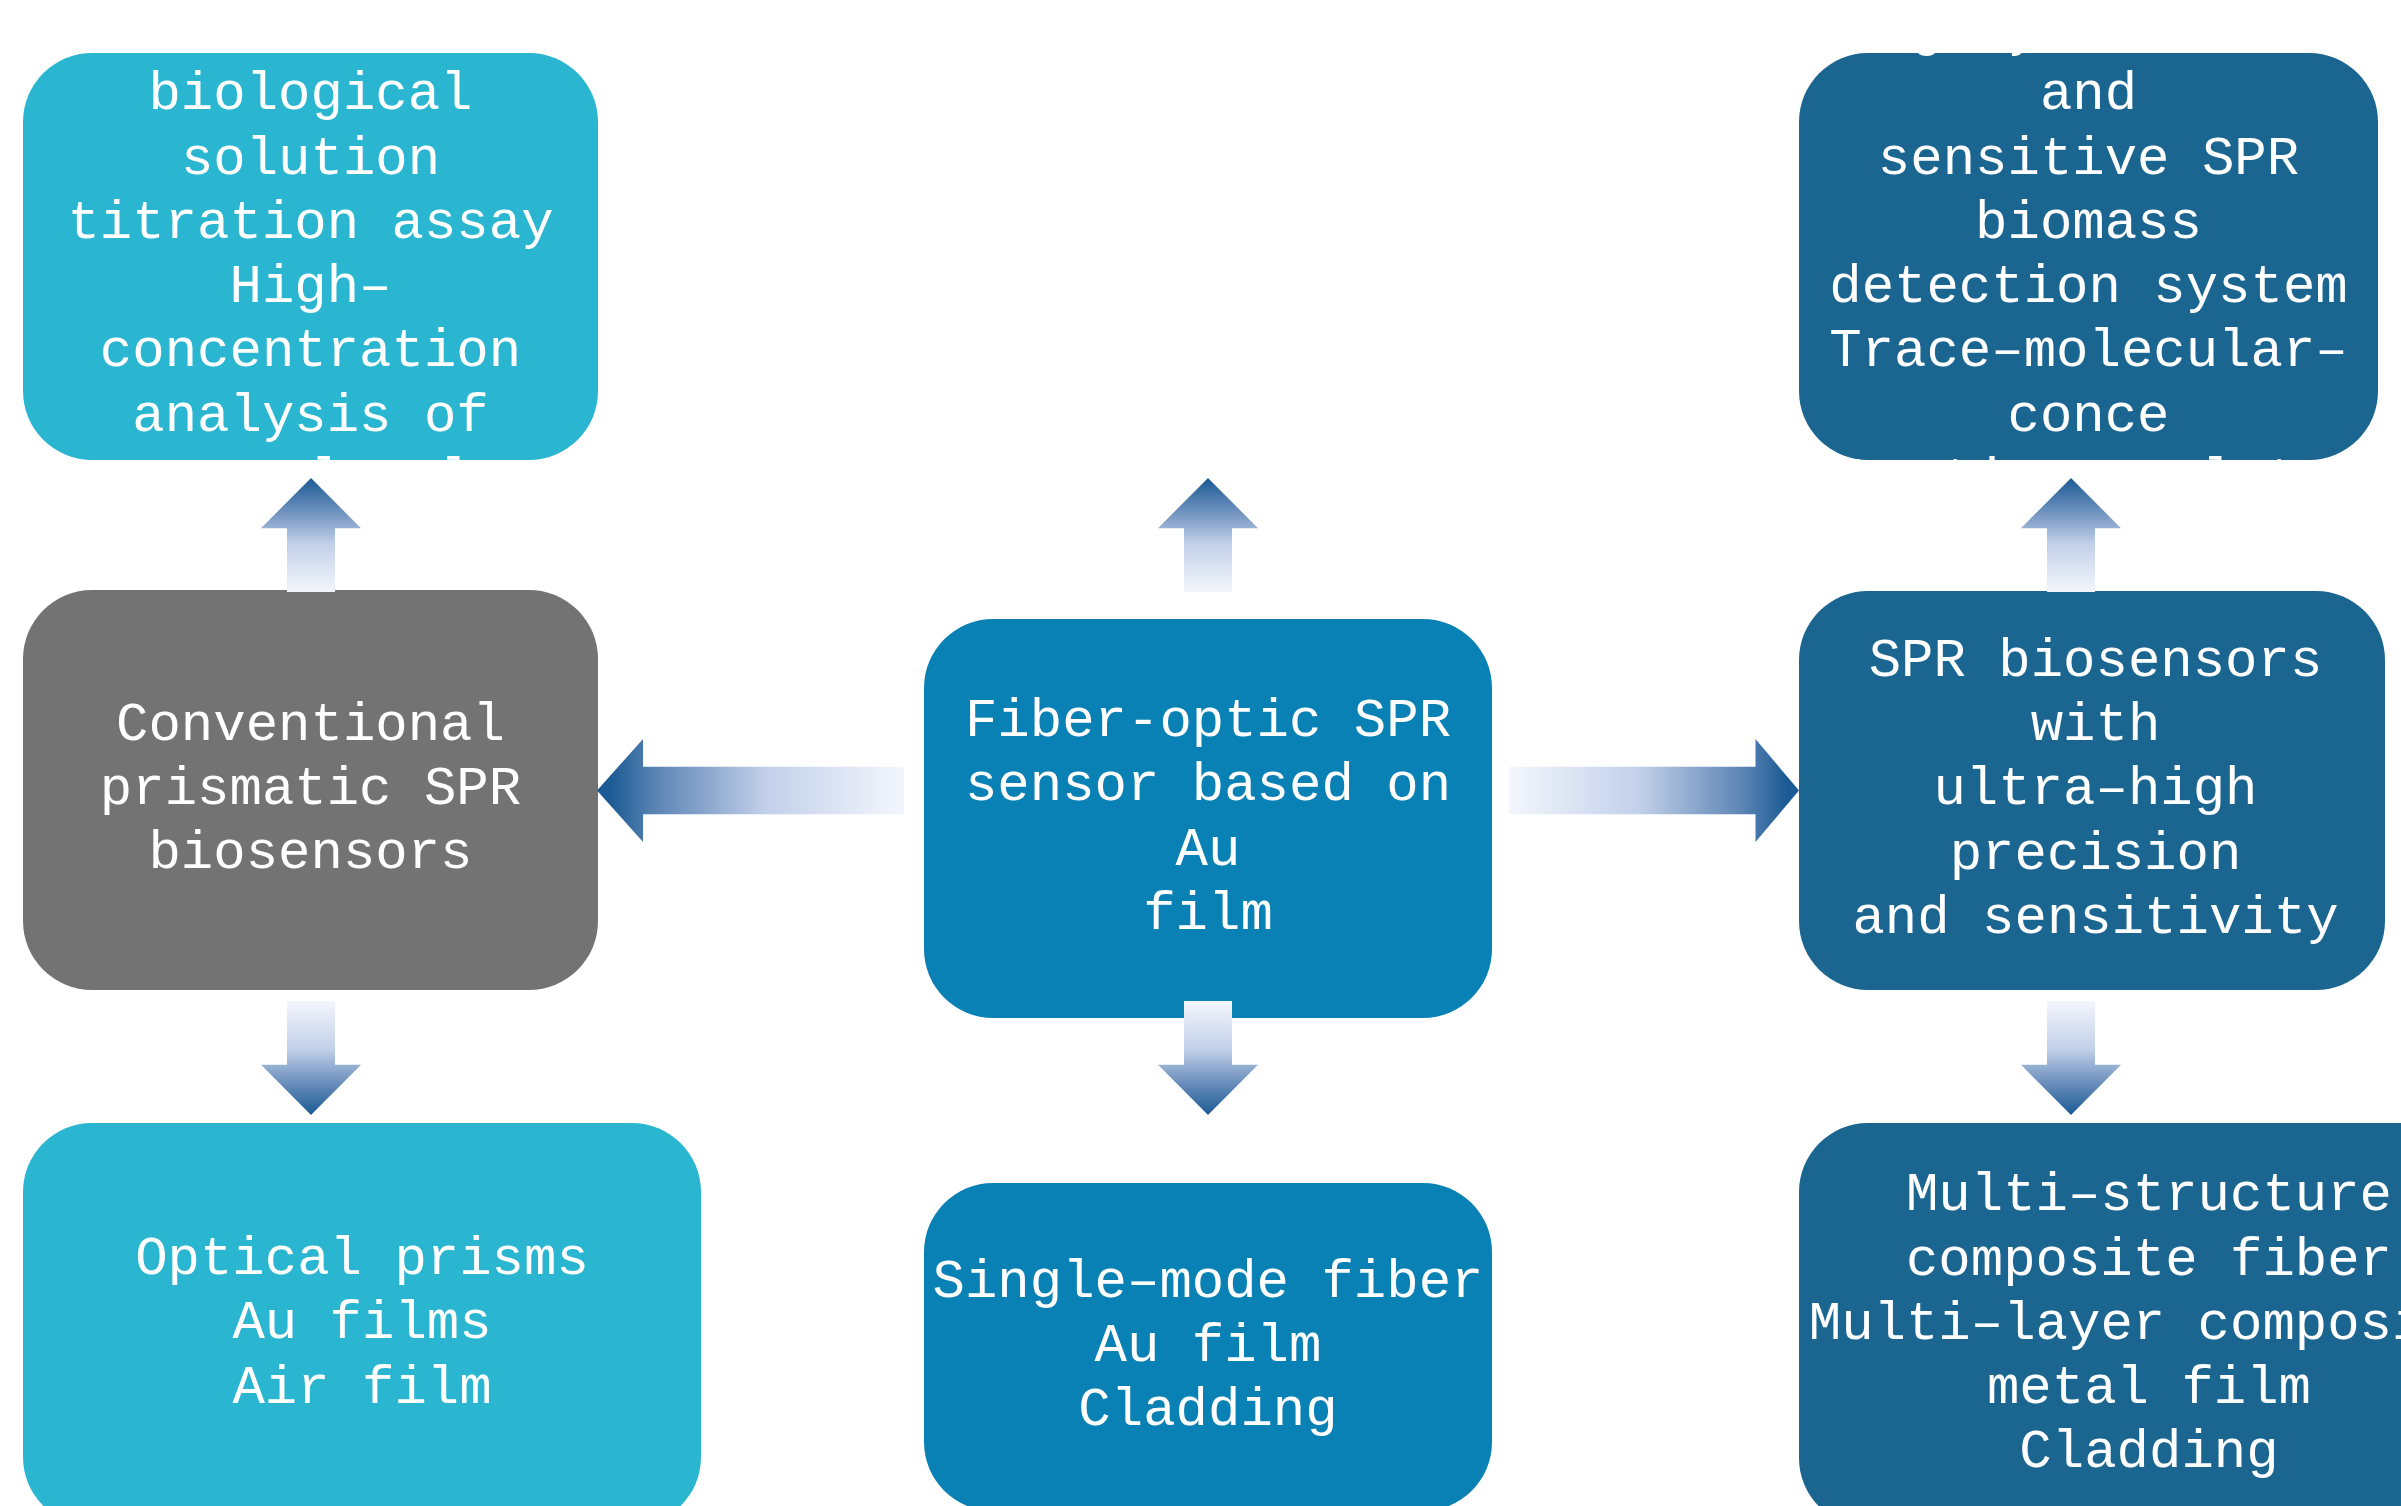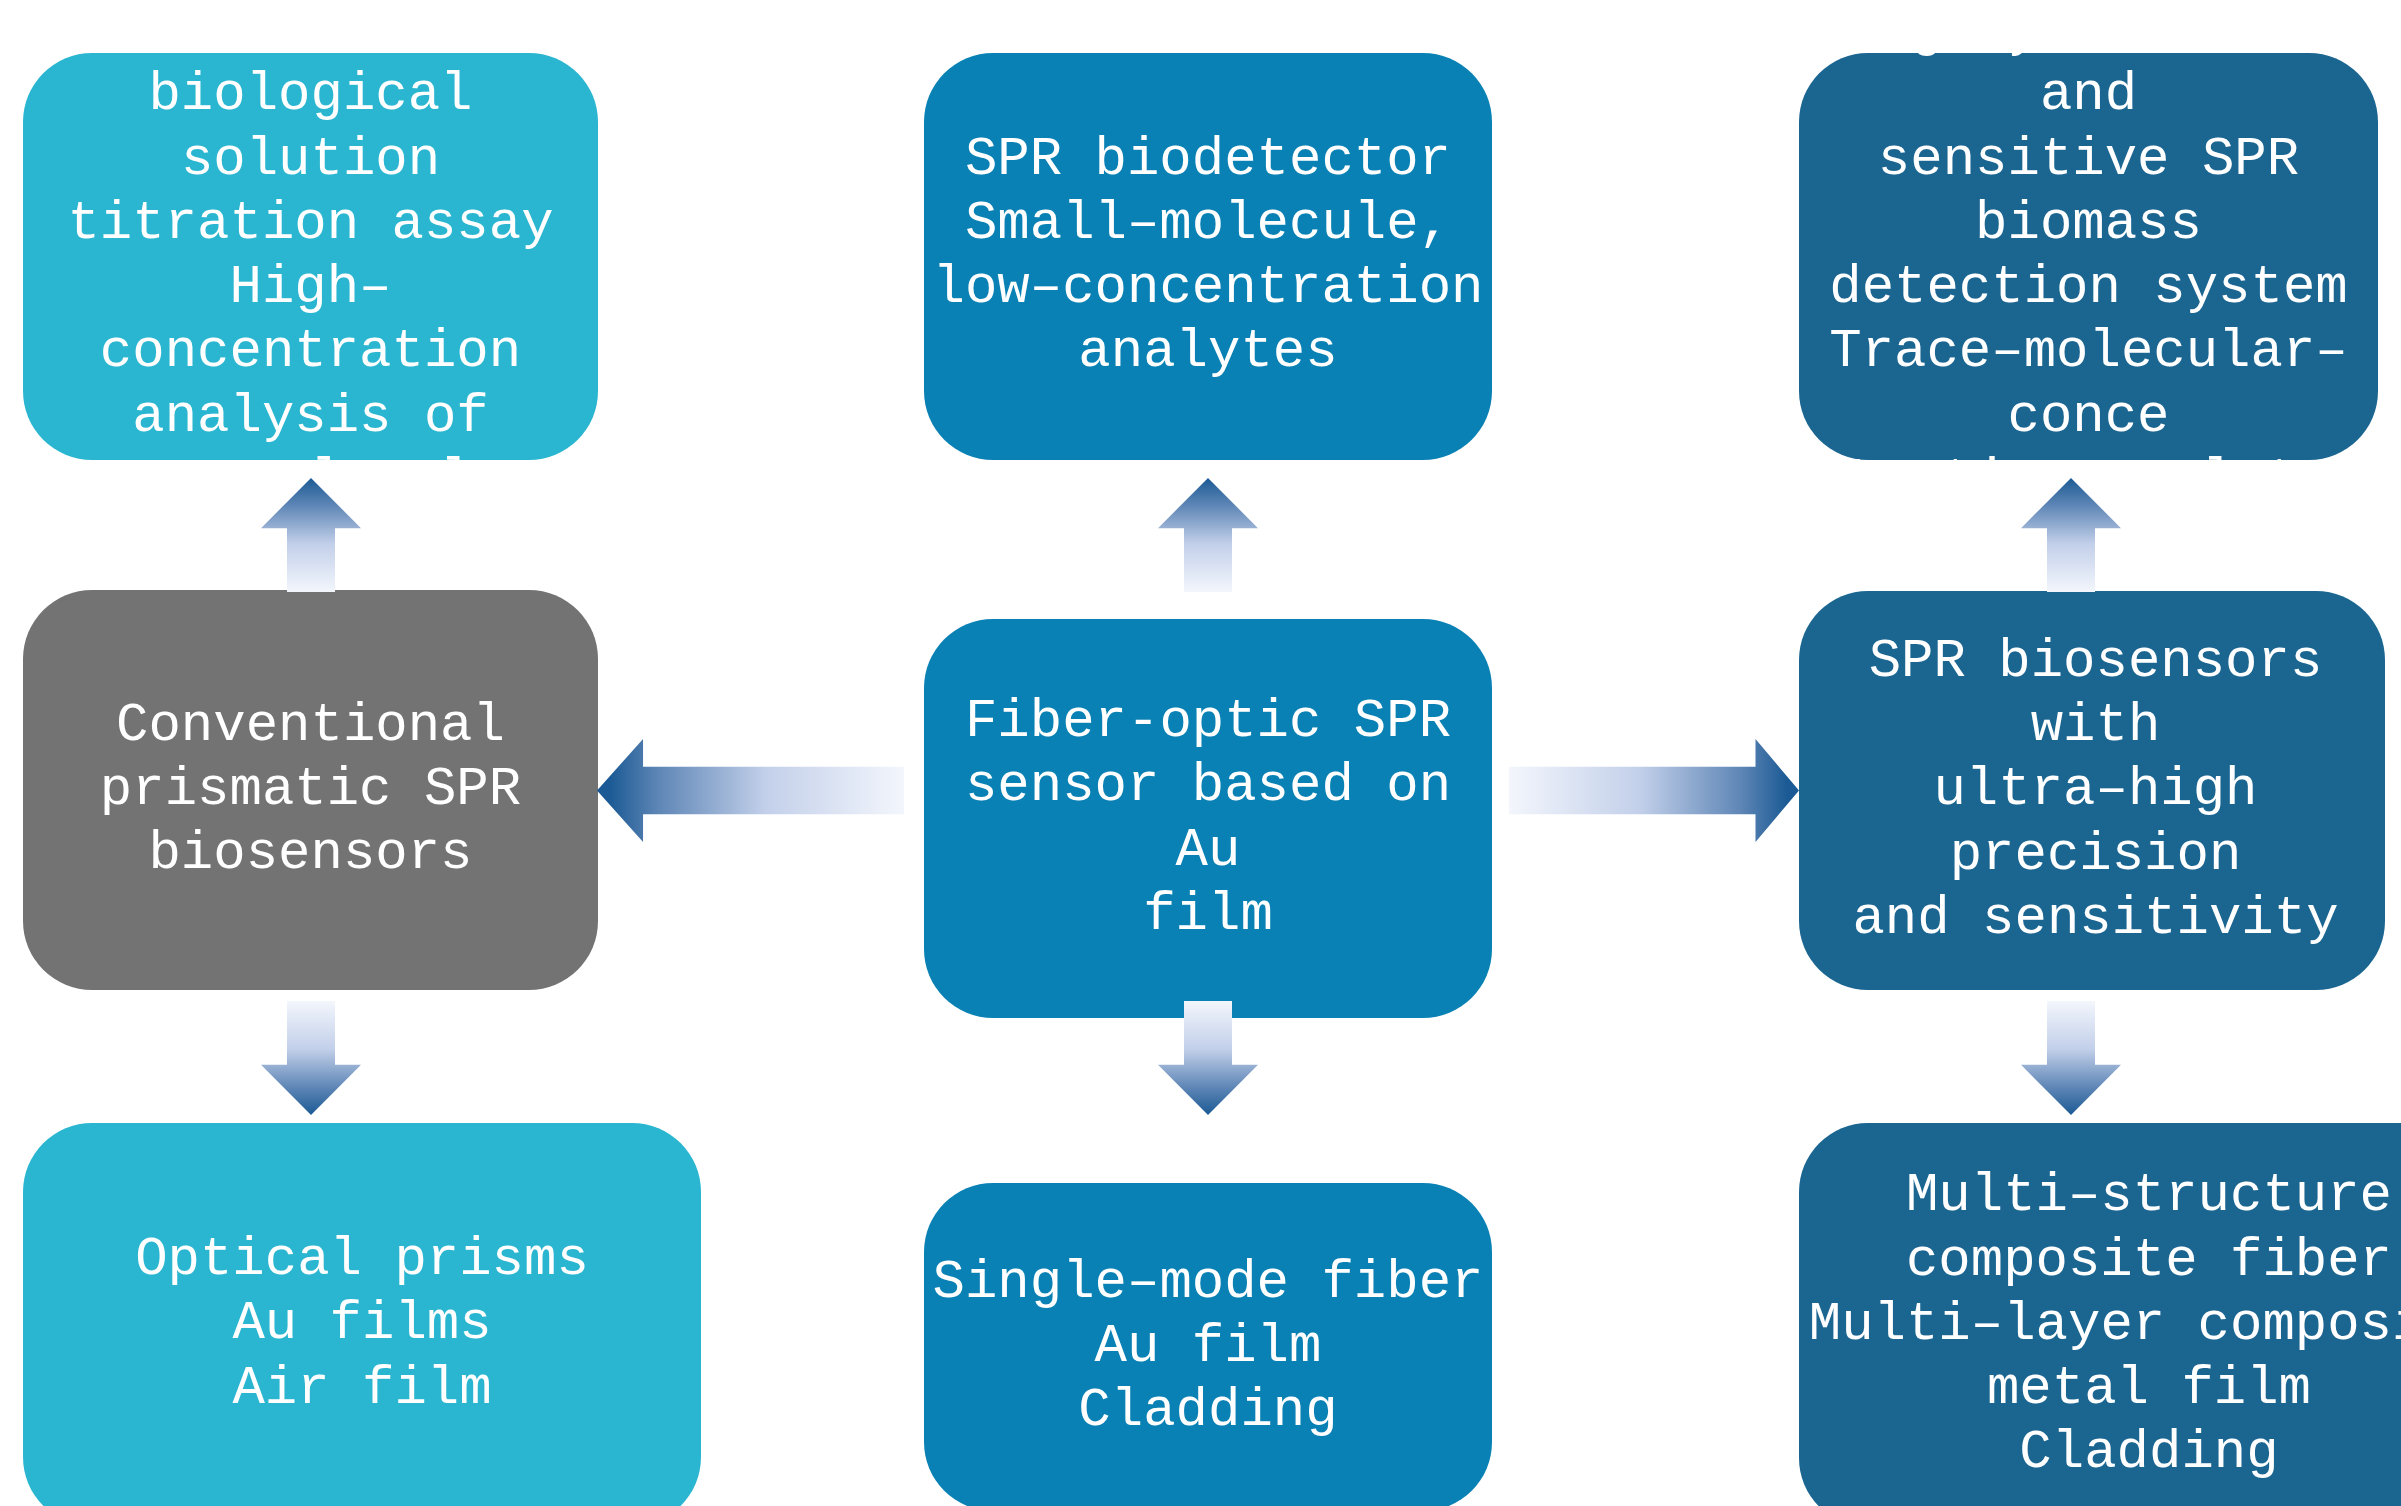--- a/index.html
+++ b/index.html
@@ -78,26 +78,20 @@
 
 <div id="canvas" style="background: rgb(255, 255, 255);">
 
   <div class="box b-lt" style="background: rgb(42, 182, 209);">
     <div class="box-text">Traditional biological
 solution titration assay
 High–concentration
 analysis of
 macromolecules</div>
   </div>
-  <div class="box b-ct" style="background: rgb(9, 129, 180);">
-    <div class="box-text">SPR biodetector
-Small–molecule,
-low–concentration
-analytes</div>
-  </div>
   <div class="box b-rt" style="background: rgb(27, 101, 145);">
     <div class="box-text">Highly accurate and
 sensitive SPR biomass
 detection system
 Trace–molecular–conce
 ntration analytes</div>
   </div>
 
   <div class="box b-lm" style="background: #737373;">
     <div class="box-text">Conventional

